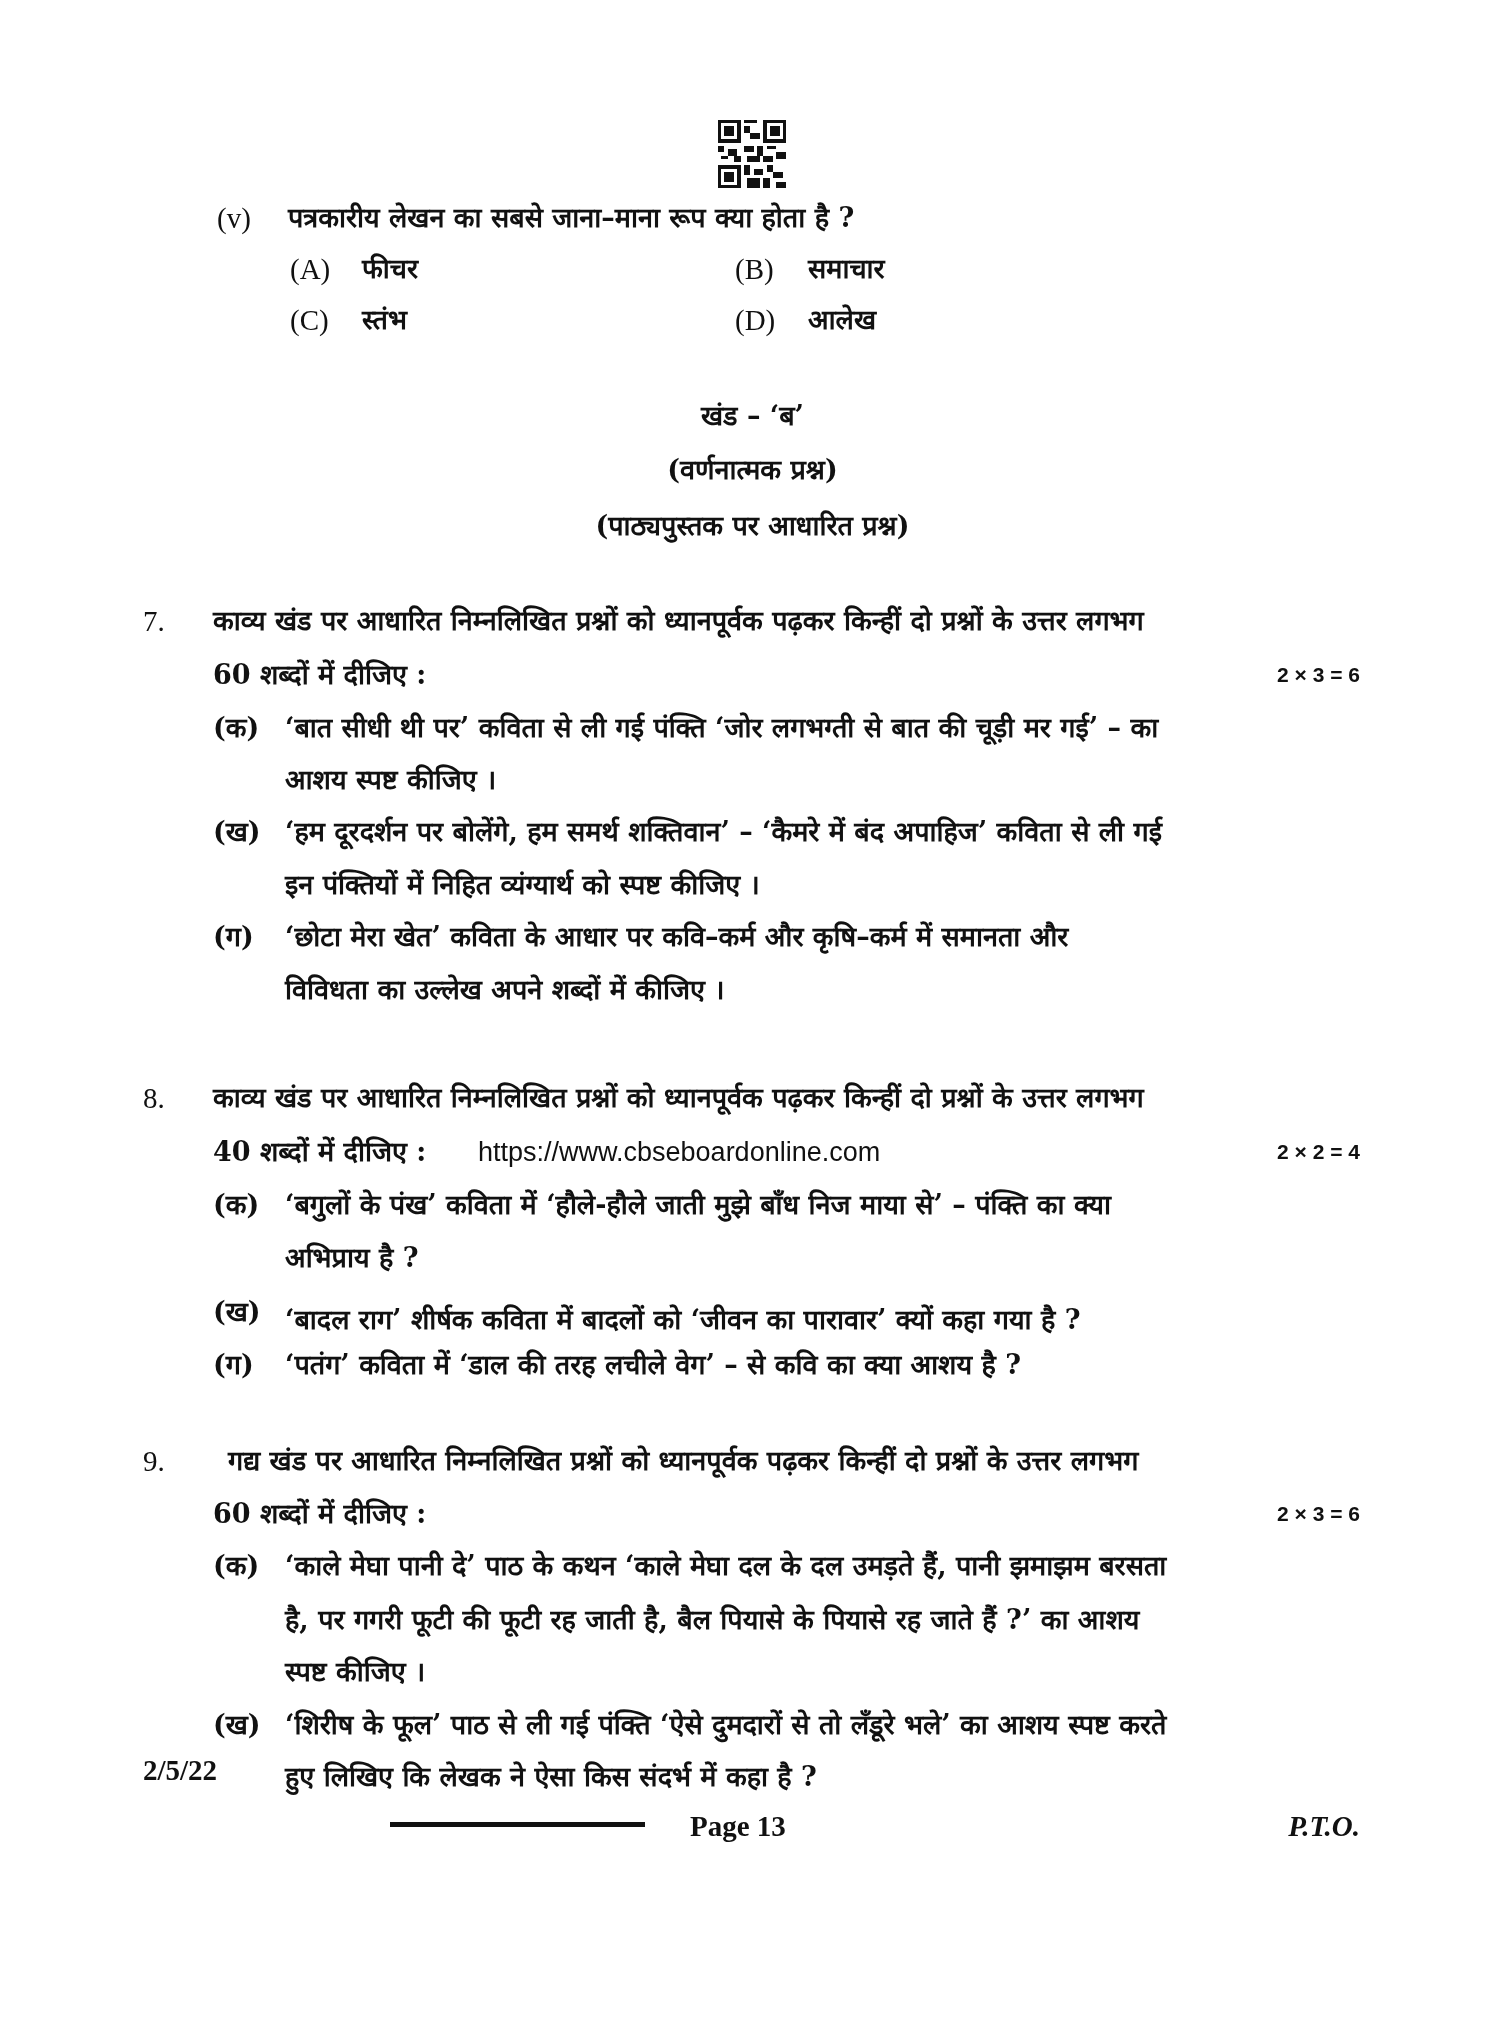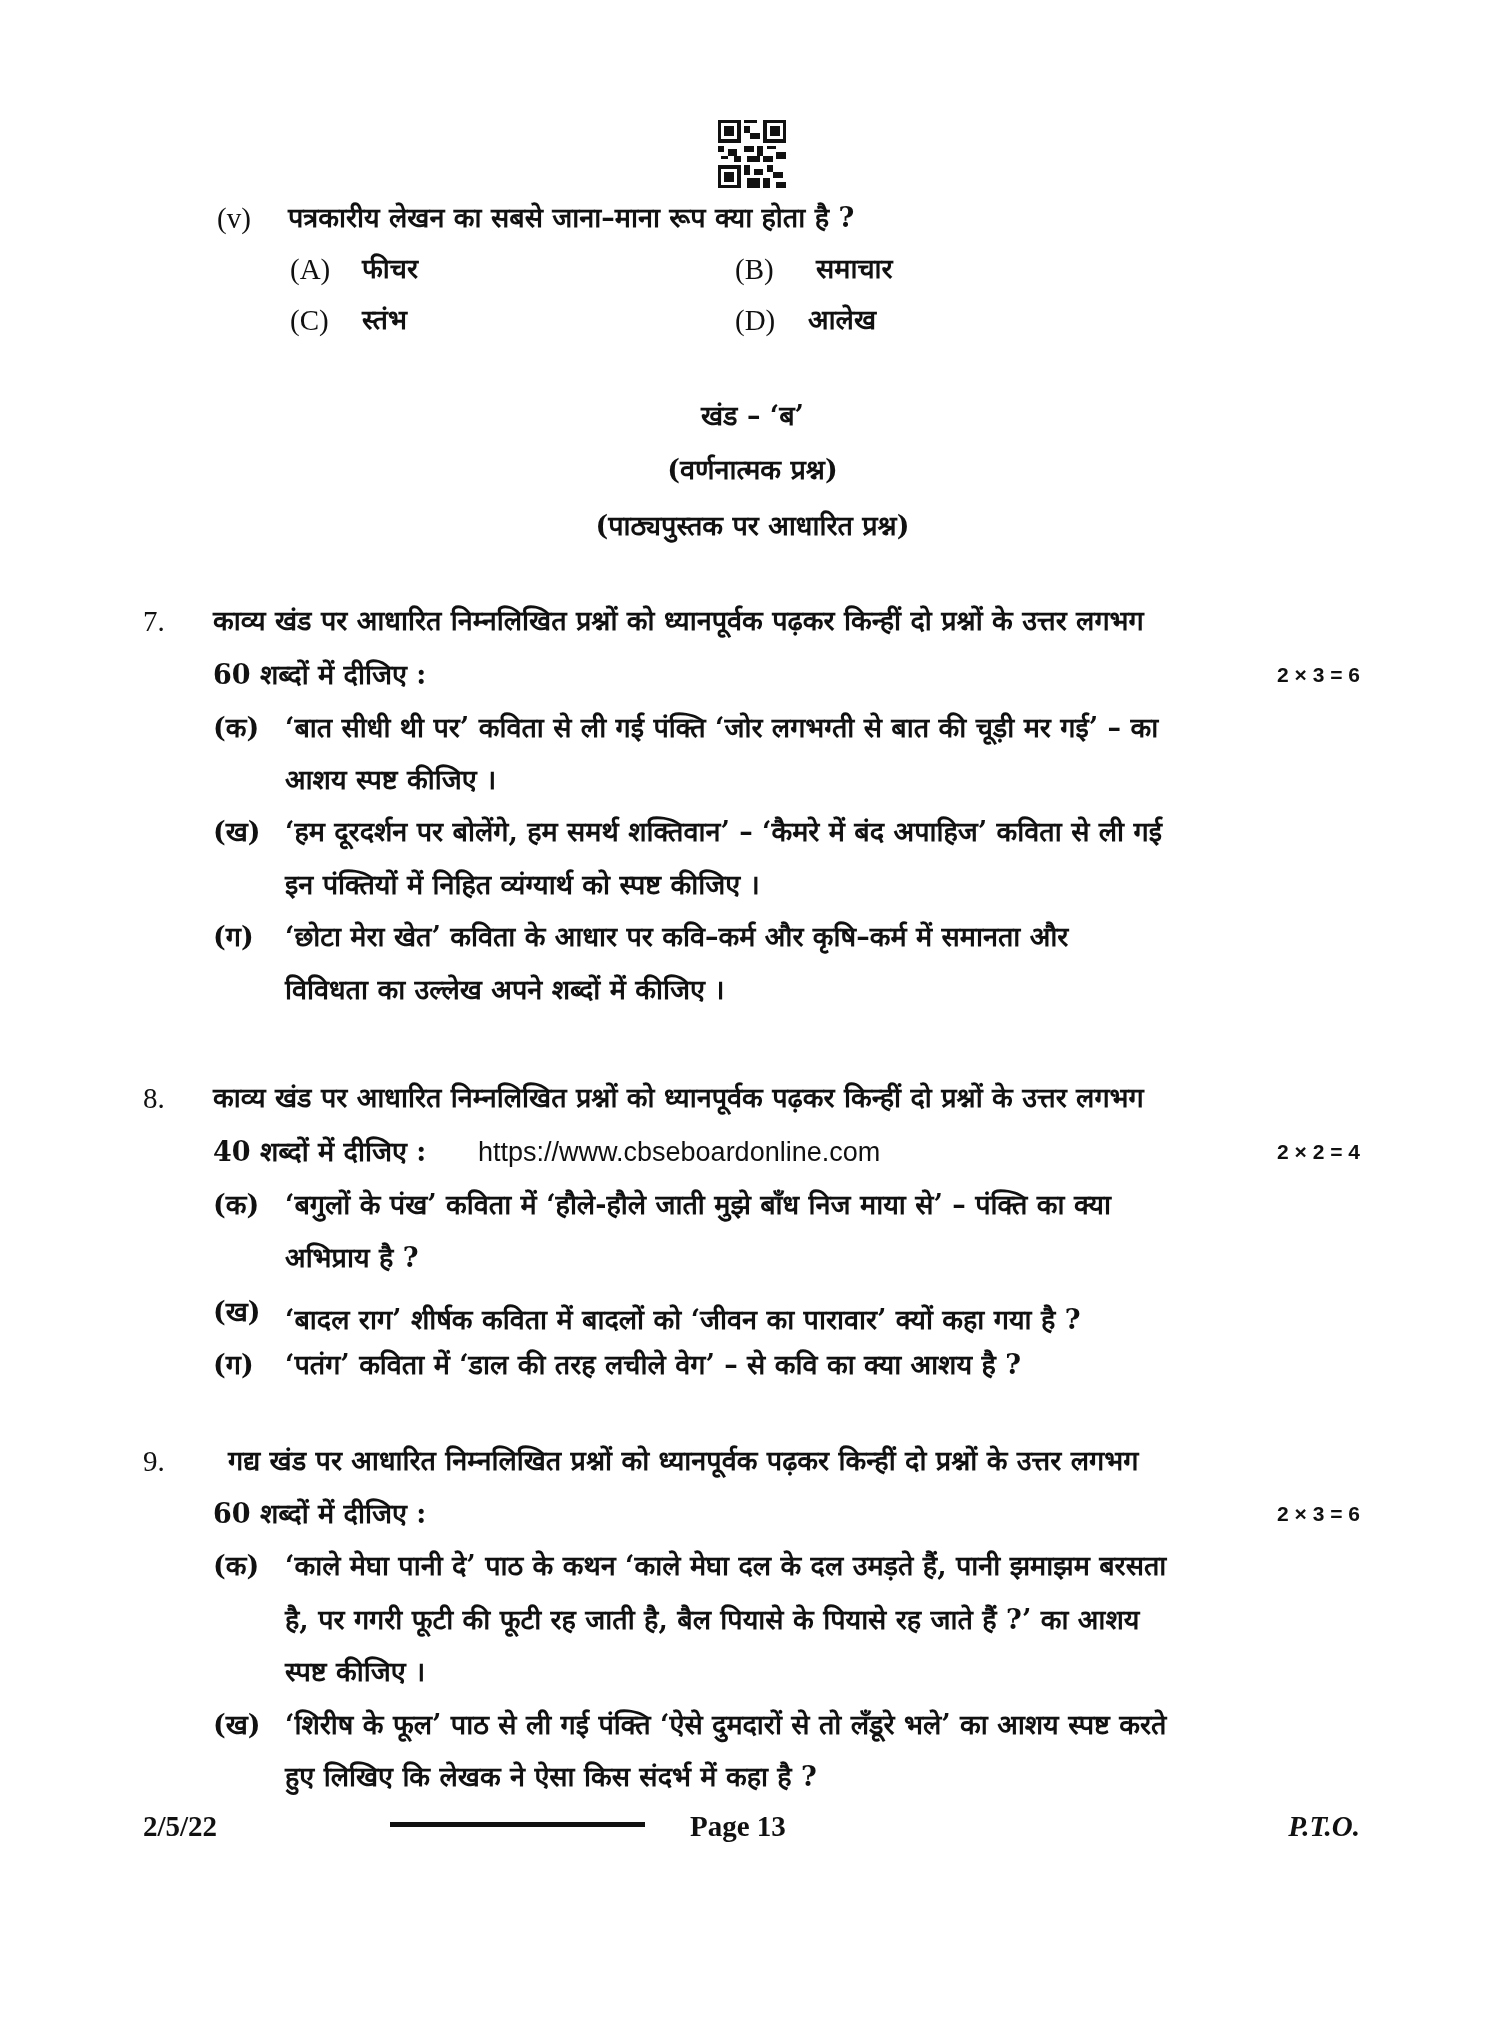--- a/index.html
+++ b/index.html
@@ -52,21 +52,21 @@
     <rect x="18" y="19" width="3" height="2"></rect>
       <rect x="5" y="11" width="2" height="2"></rect>
   </g>
 </svg>
 
 <span class="ln lat" style="left:217px;top:218px;">(v)</span>
 <span class="ln" style="left:288px;top:218px;">पत्रकारीय लेखन का सबसे जाना–माना रूप क्या होता है ?</span>
 <span class="ln lat" style="left:290px;top:269px;">(A)</span>
 <span class="ln" style="left:362px;top:269px;">फीचर</span>
 <span class="ln lat" style="left:735px;top:269px;">(B)</span>
-<span class="ln" style="left:808px;top:269px;margin-left:8px;">समाचार</span>
+<span class="ln" style="left:808px;top:269px;">समाचार</span>
 <span class="ln lat" style="left:290px;top:320px;">(C)</span>
 <span class="ln" style="left:362px;top:320px;">स्तंभ</span>
 <span class="ln lat" style="left:735px;top:320px;">(D)</span>
 <span class="ln" style="left:808px;top:320px;">आलेख</span>
 
 <span class="ln center" style="top:416px;">खंड – ‘ब’</span>
 <span class="ln center" style="top:470px;">(वर्णनात्मक प्रश्न)</span>
 <span class="ln center" style="top:526px;">(पाठ्यपुस्तक पर आधारित प्रश्न)</span>
 
 <span class="ln num" style="left:143px;top:621px;">7.</span>
@@ -101,16 +101,16 @@
 <span class="ln" style="left:213px;top:1514px;">60 शब्दों में दीजिए :</span>
 <span class="ln marks" style="right:145px;top:1514px;">2 × 3 = 6</span>
 <span class="ln" style="left:213px;top:1566px;">(क)</span>
 <span class="ln" style="left:285px;top:1566px;">‘काले मेघा पानी दे’ पाठ के कथन ‘काले मेघा दल के दल उमड़ते हैं, पानी झमाझम बरसता</span>
 <span class="ln" style="left:285px;top:1620px;">है, पर गगरी फूटी की फूटी रह जाती है, बैल पियासे के पियासे रह जाते हैं ?’ का आशय</span>
 <span class="ln" style="left:285px;top:1672px;">स्पष्ट कीजिए ।</span>
 <span class="ln" style="left:213px;top:1725px;">(ख)</span>
 <span class="ln" style="left:285px;top:1725px;">‘शिरीष के फूल’ पाठ से ली गई पंक्ति ‘ऐसे दुमदारों से तो लँडूरे भले’ का आशय स्पष्ट करते</span>
 <span class="ln" style="left:285px;top:1777px;">हुए लिखिए कि लेखक ने ऐसा किस संदर्भ में कहा है ?</span>
 
-<span class="ln foot" style="left:143px;top:1826px;">2/5/22</span>
+<span class="ln foot" style="left:143px;top:1770px;">2/5/22</span>
 <div class="footer-line"></div>
 <span class="ln foot" style="left:690px;top:1826px;">Page 13</span>
 <span class="ln foot pto" style="right:145px;top:1826px;">P.T.O.</span>
 
 </body></html>

